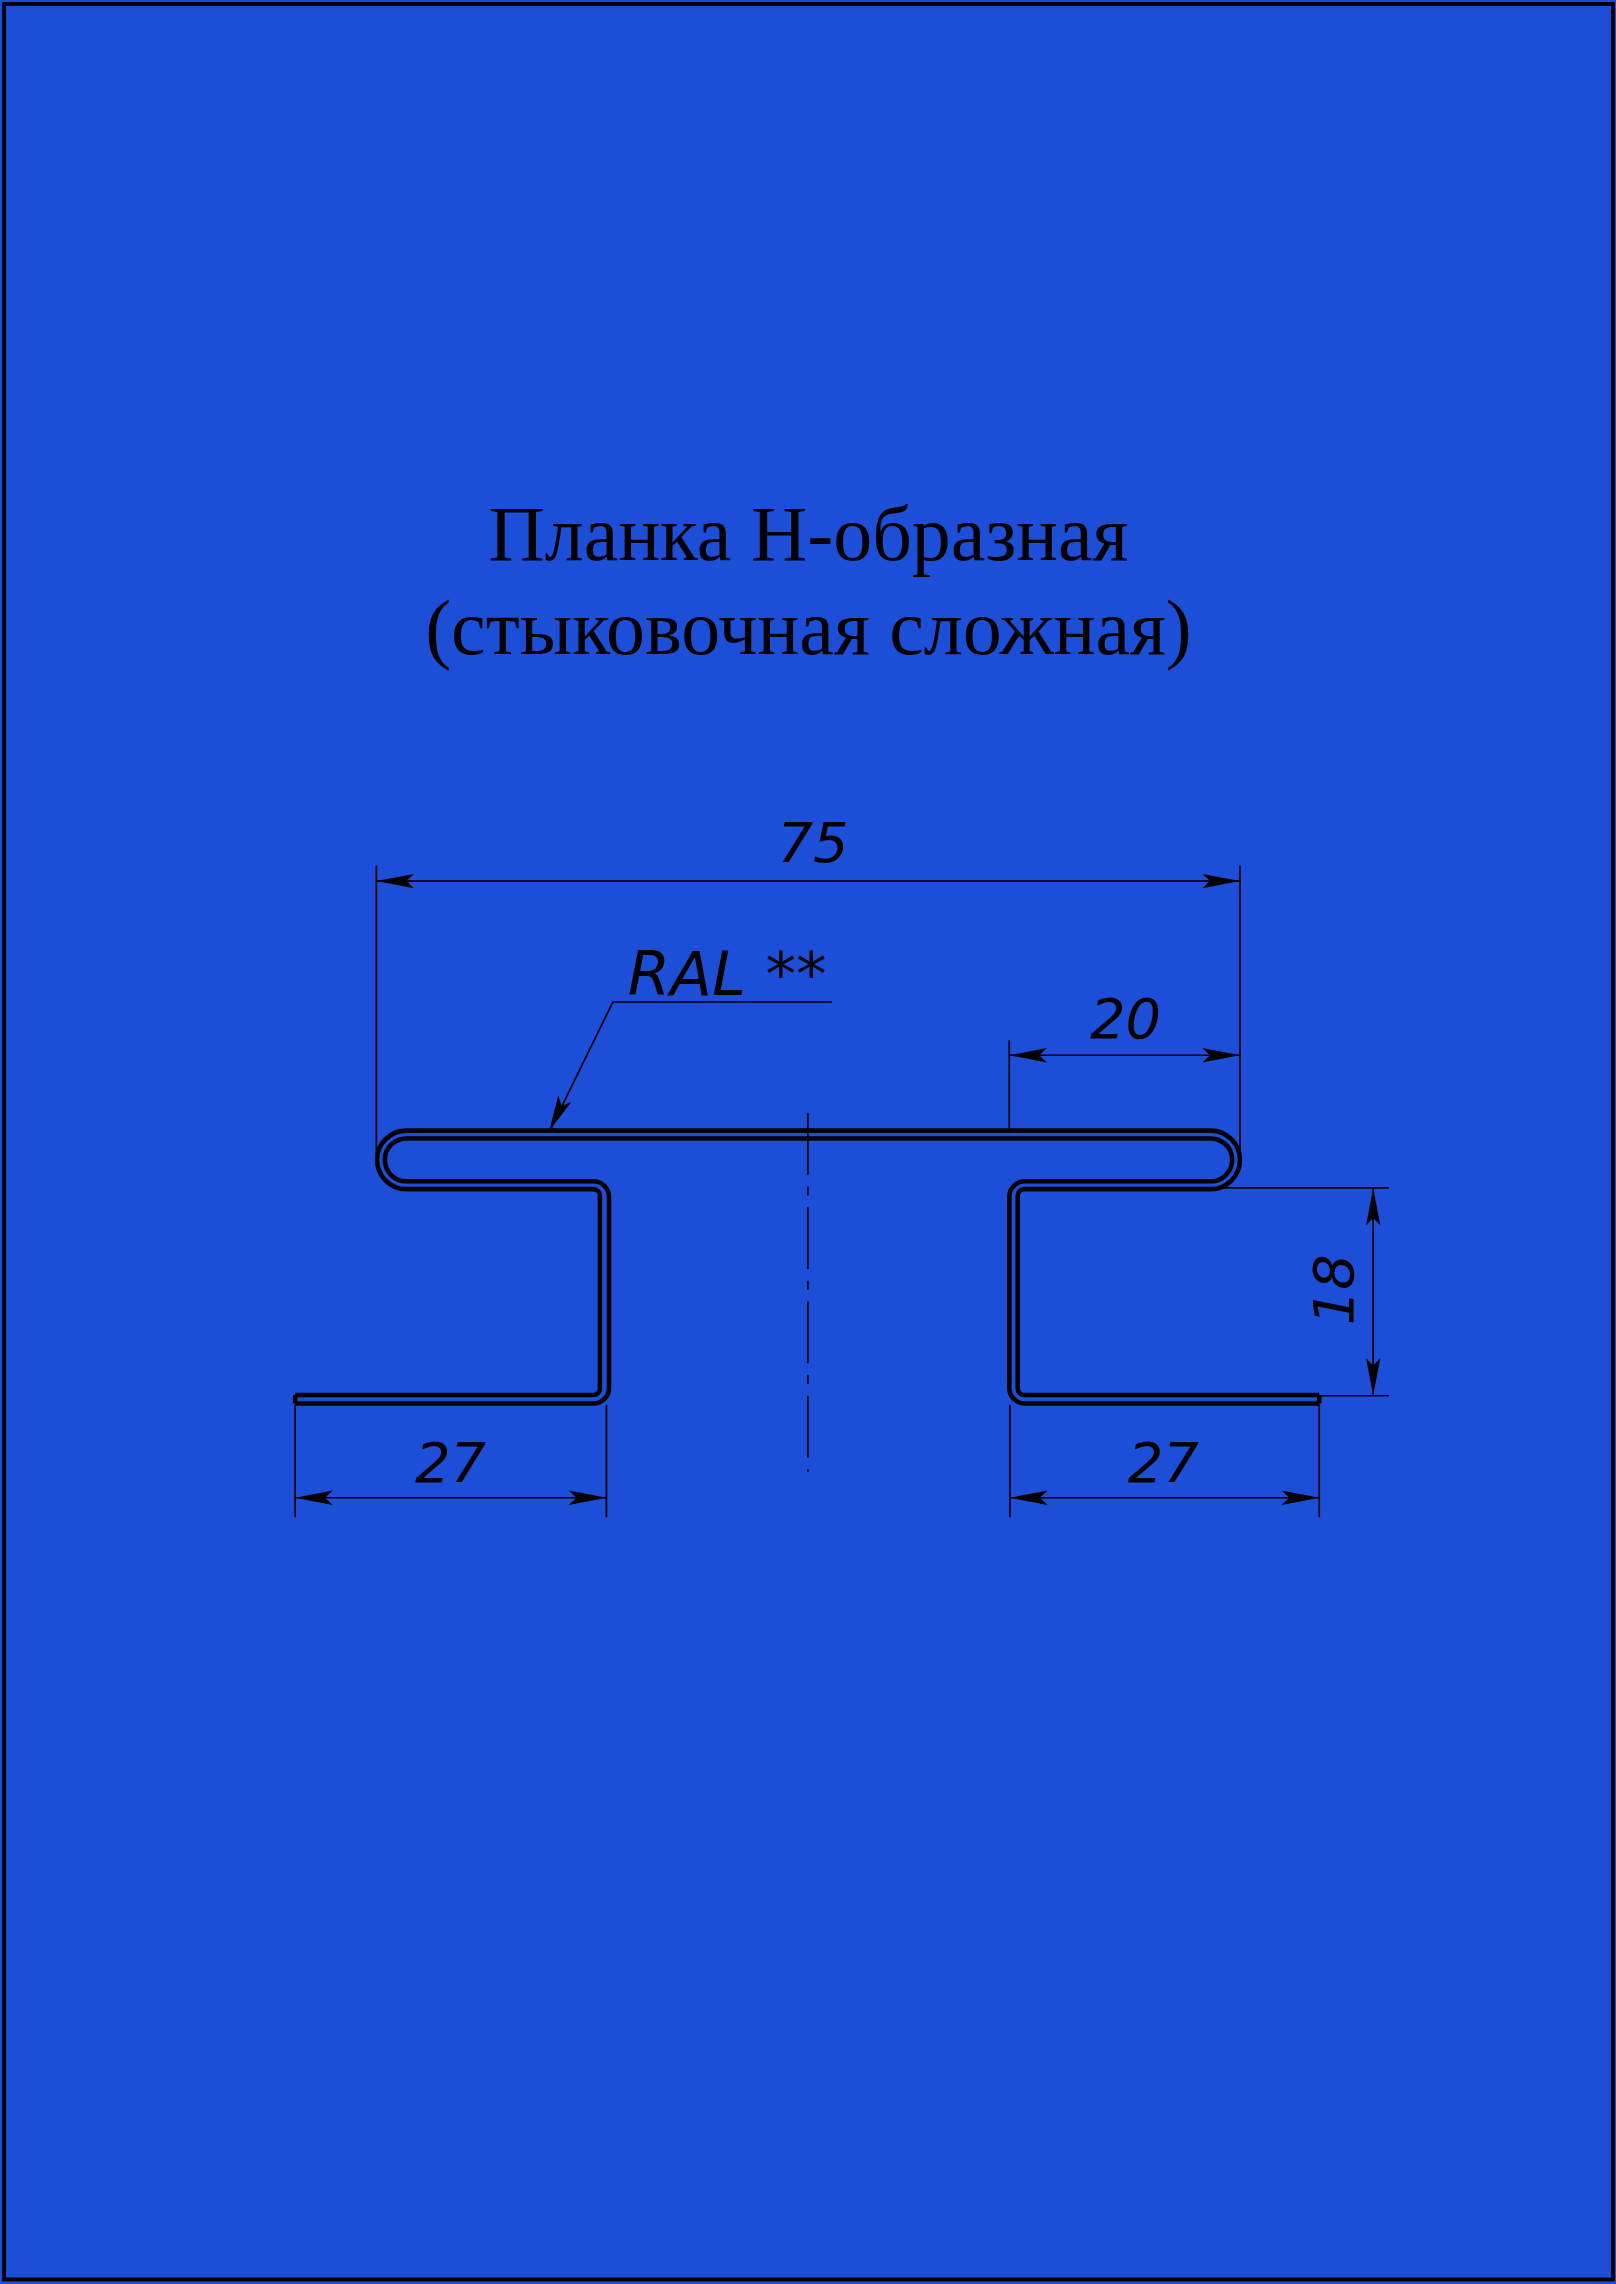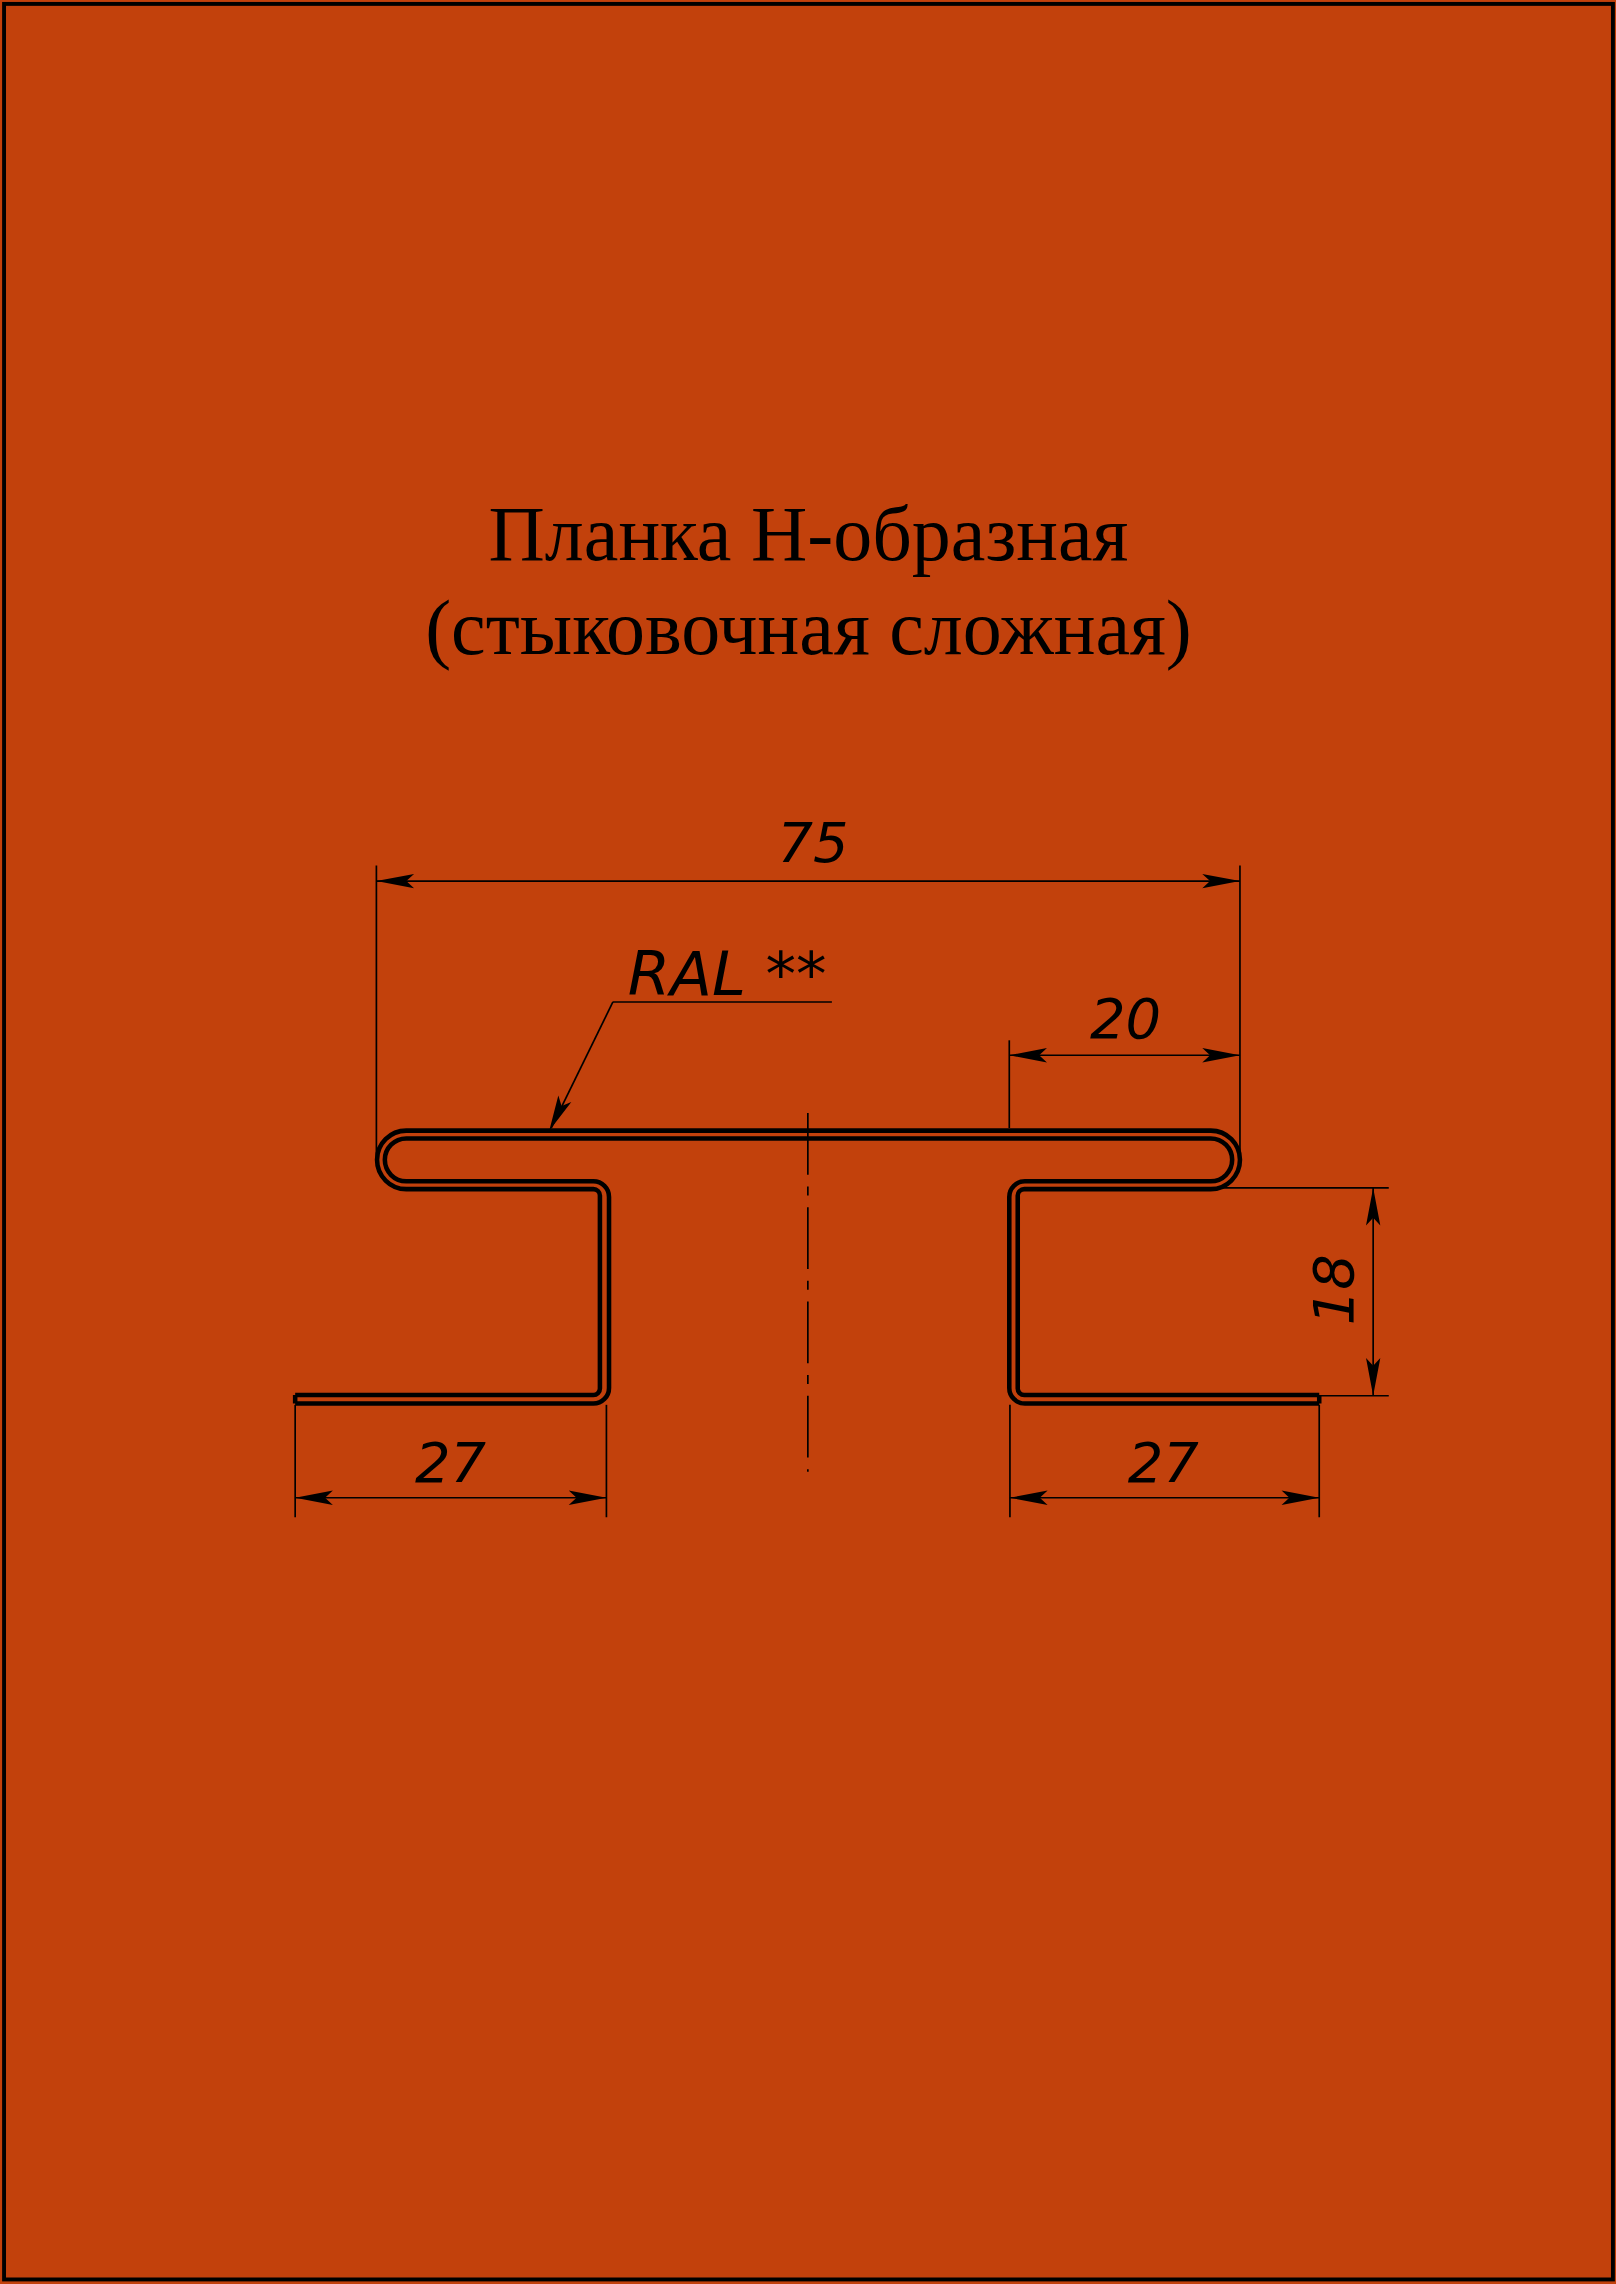--- a/index.html
+++ b/index.html
@@ -1,20 +1,20 @@
 <!DOCTYPE html>
 <html style="font-size:10.4px"><head>
 <meta charset="utf-8">
 <style>
   html, body { margin: 0; padding: 0; background: #ffffff; }
   .sheet {
     position: relative;
     width: 1617px;
     height: 2284px;
-    background: #c2410c;
+    background: #1d4ed8;
     overflow: hidden;
   }
   svg { display: block; width: 100%; height: 100%; }
   .title-text {
     font-family: "Liberation Serif", "DejaVu Serif", serif;
     font-size: 120px;
     fill: #000000;
   }
   .dim-text {
     font-family: "DejaVu Sans", "Liberation Sans", sans-serif;

